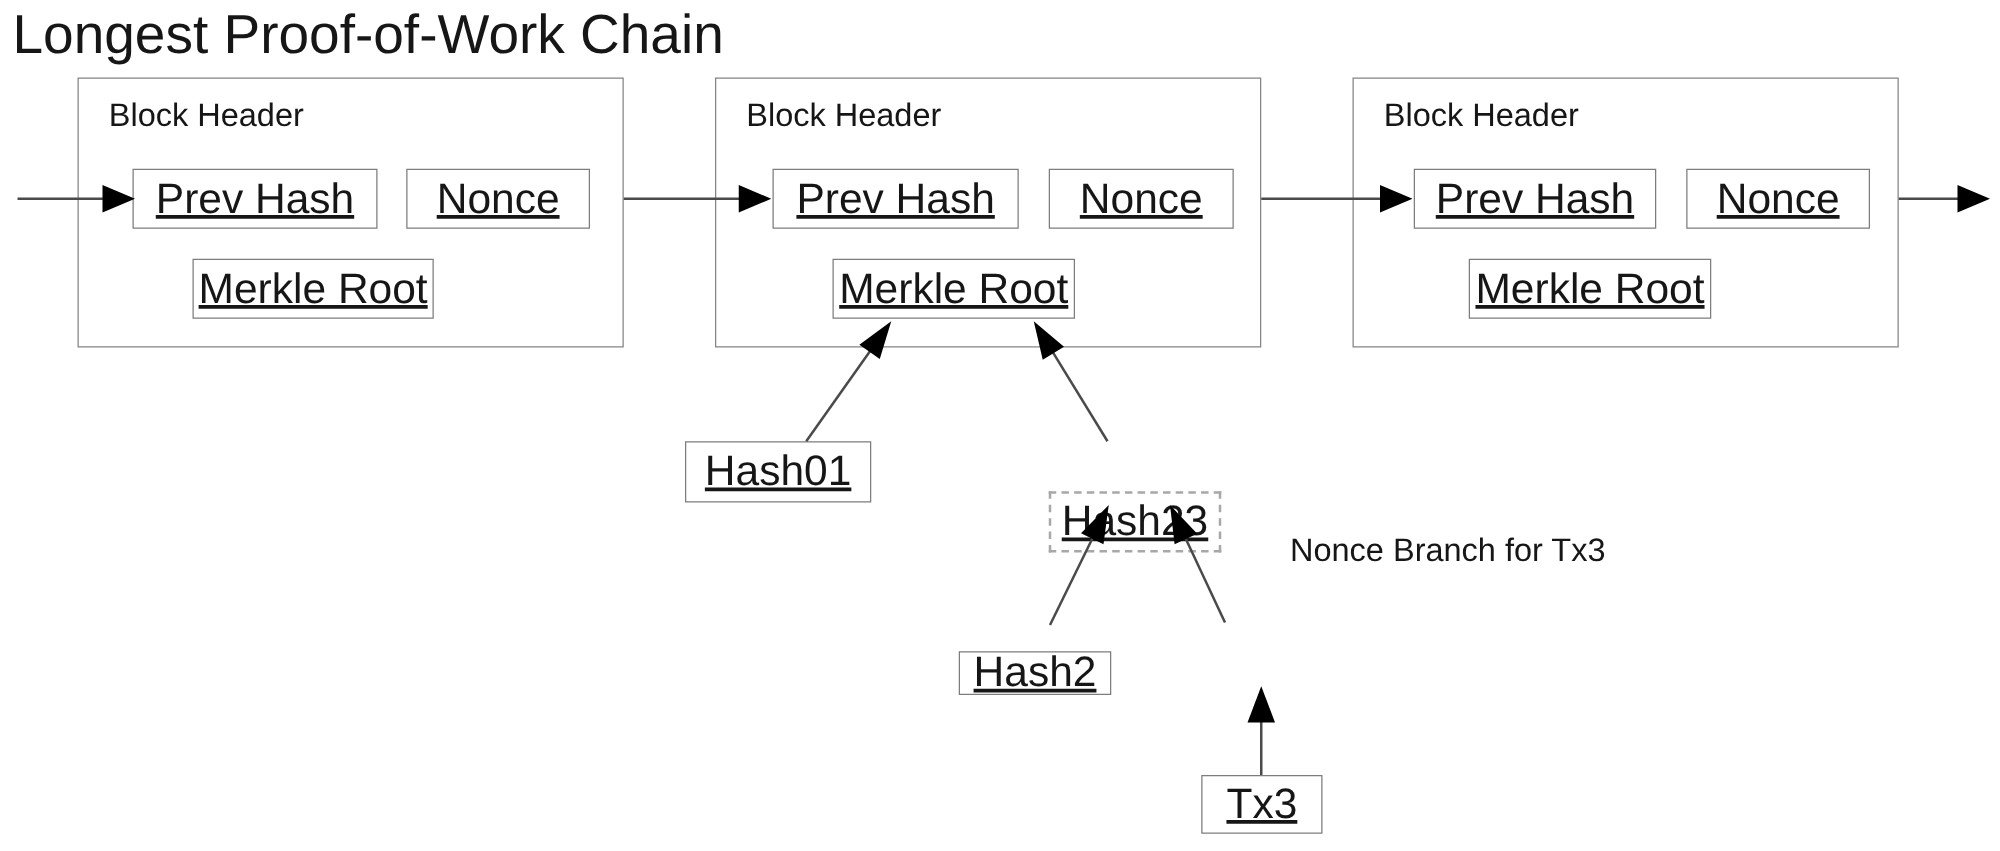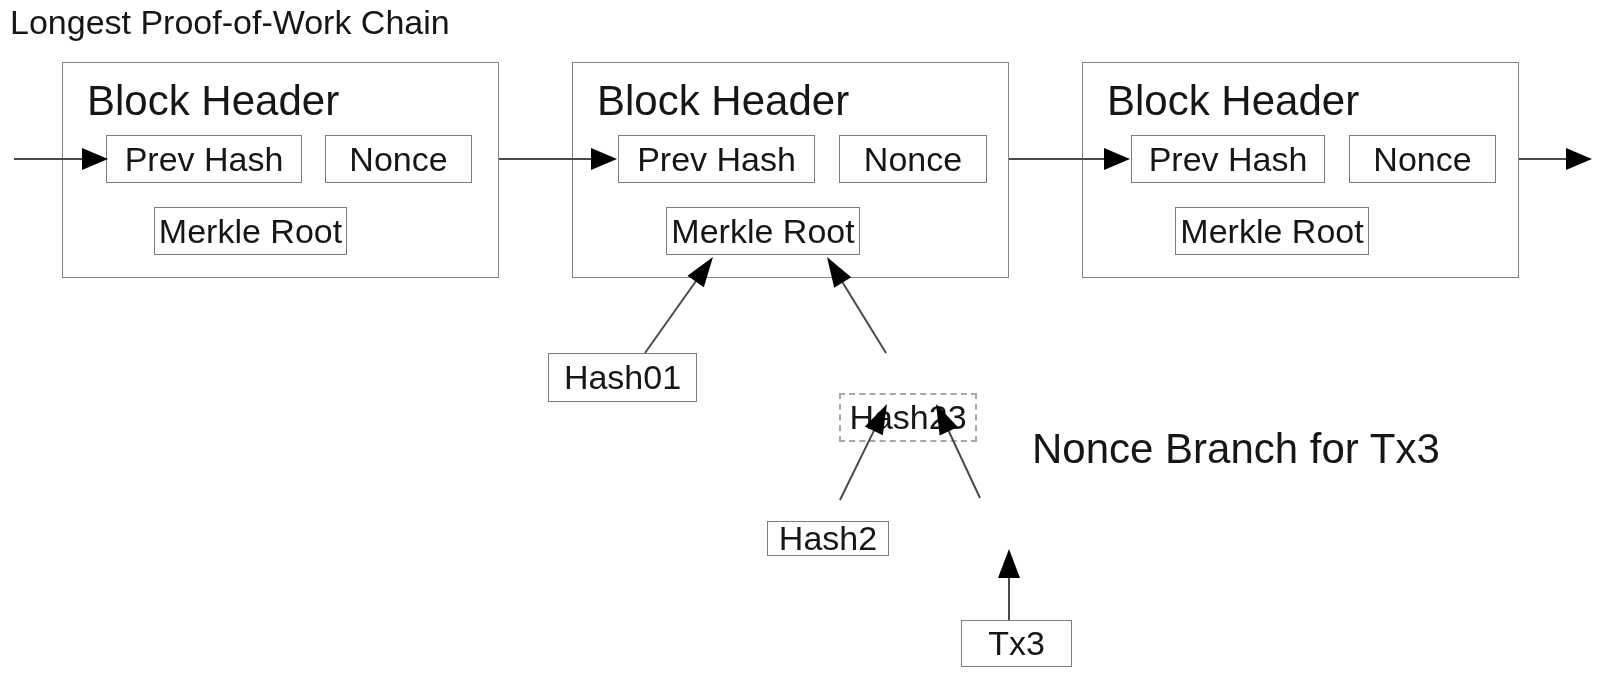--- a/index.html
+++ b/index.html
@@ -1,25 +1,25 @@
 <!DOCTYPE html>
 <html><head>
 <meta charset="utf-8">
 <style>
   html,body{margin:0;padding:0;background:#ffffff;}
   .canvas{
     position:relative;width:1600px;height:681px;background:#ffffff;
     font-family:"Liberation Sans",sans-serif;color:#161616;overflow:hidden;
   }
-  .label{position:absolute;white-space:nowrap;font-size:42px;line-height:1.1;}
-  .title{font-size:34px;}
+  .label{position:absolute;white-space:nowrap;font-size:26px;line-height:1.1;}
+  .title{font-size:44px;}
   .box{
     position:absolute;box-sizing:border-box;background:#ffffff;
     display:flex;align-items:center;justify-content:center;
-    font-size:34px;white-space:nowrap;
+    font-size:34px;white-space:nowrap;text-decoration:underline;
   }
   .block{border:1.8px solid #848484;background:transparent;}
   .inner{border:1.8px solid #7d7d7d;}
   .node-solid{border:1.8px solid #7d7d7d;}
   .node-dashed{border:2px dashed #a8a8a8;}
   .arrow-layer{position:absolute;left:0;top:0;z-index:5;pointer-events:none;}
 </style>
 </head>
 <body>
 
@@ -41,21 +41,21 @@
 
   <div class="box block" style="left:1082px;top:62px;width:437px;height:216px;"></div>
   <div class="label" style="left:1107px;top:78px;">Block Header</div>
   <div class="box inner" style="left:1131px;top:135px;width:194px;height:48px;">Prev Hash</div>
   <div class="box inner" style="left:1349px;top:135px;width:147px;height:48px;">Nonce</div>
   <div class="box inner" style="left:1175px;top:207px;width:194px;height:48px;">Merkle Root</div>
 
   <div class="box node-solid" style="left:548px;top:353px;width:149px;height:49px;">Hash01</div>
   <div class="box node-dashed" style="left:839px;top:353px;width:138px;height:49px;margin-top:40px;">Hash23</div>
   <div class="box node-solid" style="left:767px;top:521px;width:122px;height:35px;">Hash2</div>
-  <div class="box node-solid" style="left:961px;top:620px;width:111px;height:47px;">Tx3</div>
+  <div class="box node-solid" style="left:961px;top:620px;width:97px;height:47px;">Tx3</div>
 
   <div class="label" style="left:1032px;top:426px;">Nonce Branch for Tx3</div>
 
   <svg class="arrow-layer" width="1600" height="681" viewBox="0 0 1600 681">
       <g>
         <line x1="14" y1="159" x2="86" y2="159" stroke="#4a4a4a" stroke-width="2"></line>
         <polygon points="108,159 82,170 82,148" fill="#000000"></polygon>
       </g>
       <g>
         <line x1="499" y1="159" x2="595" y2="159" stroke="#4a4a4a" stroke-width="2"></line>

